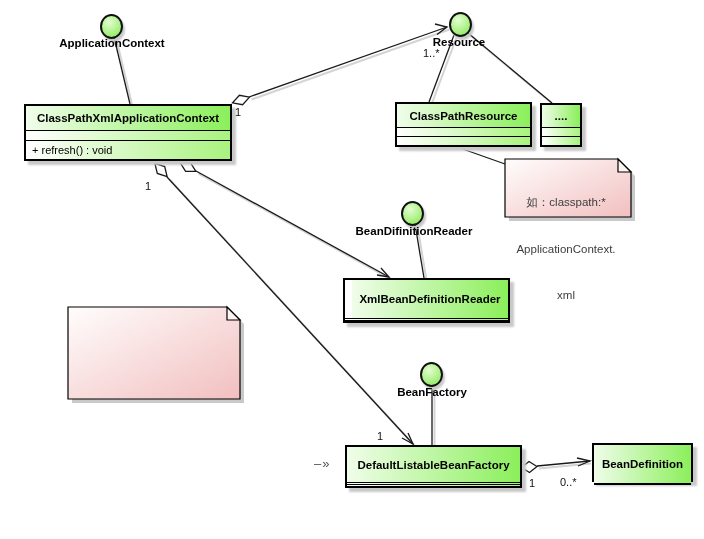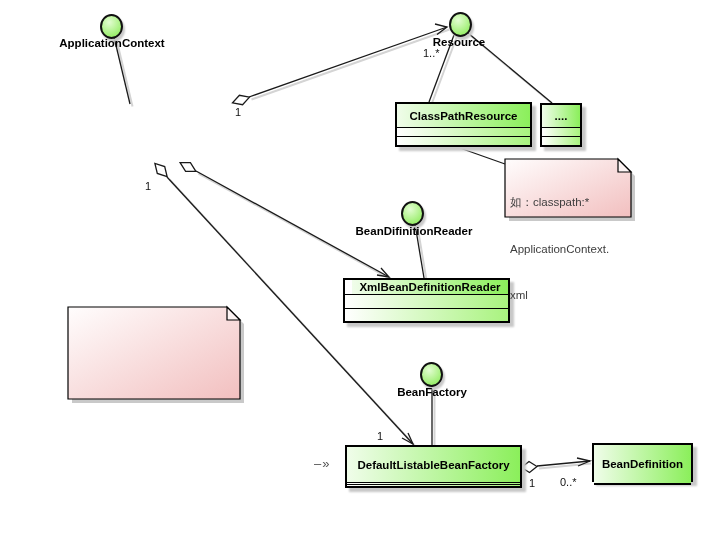--- a/index.html
+++ b/index.html
@@ -113,52 +113,57 @@
   <div class="iface-circle" style="left:449px;top:12px;"></div>
   <div class="iface-label" style="left:401px;top:36px;width:116px;">Resource</div>
   <div class="mult" style="left:423px;top:47px;">1..*</div>
 
   <div class="iface-circle" style="left:401px;top:201px;"></div>
   <div class="iface-label" style="left:334px;top:225px;width:160px;">BeanDifinitionReader</div>
 
   <div class="iface-circle" style="left:420px;top:362px;"></div>
   <div class="iface-label" style="left:372px;top:386px;width:120px;">BeanFactory</div>
 
+  <div class="uml-box" style="left:24px;top:104px;width:208px;height:57px;">
+    <div class="uml-title" style="height:24px;">ClassPathXmlApplicationContext</div>
+    <div class="uml-row" style="flex:0 0 9px;"></div>
+    <div class="uml-row method">+ refresh() : void</div>
+  </div>
 
   <div class="uml-box" style="left:355px;top:102px;width:137px;height:45px;margin-left:40px;">
     <div class="uml-title" style="height:23px;">ClassPathResource</div>
     <div class="uml-row"></div>
     <div class="uml-row"></div>
   </div>
 
   <div class="uml-box" style="left:540px;top:103px;width:42px;height:44px;">
     <div class="uml-title" style="height:22px;">....</div>
     <div class="uml-row"></div>
     <div class="uml-row"></div>
   </div>
 
   <div class="uml-box" style="left:343px;top:278px;width:167px;height:45px;">
-    <div class="uml-title" style="height:14px;margin-left:7px;">XmlBeanDefinitionReader</div>
+    <div class="uml-title" style="height:38px;margin-left:7px;">XmlBeanDefinitionReader</div>
     <div class="uml-row"></div>
     <div class="uml-row"></div>
   </div>
 
   <div class="uml-box" style="left:345px;top:445px;width:177px;height:43px;">
     <div class="uml-title" style="height:35px;">DefaultListableBeanFactory</div>
     <div class="uml-row"></div>
     <div class="uml-row"></div>
   </div>
 
   <div class="uml-box" style="left:592px;top:443px;width:101px;height:39px;">
     <div class="uml-title" style="height:38px;">BeanDefinition</div>
     <div class="uml-row"></div>
     <div class="uml-row"></div>
   </div>
 
-  <div class="note-text classpath" style="left:510px;top:164px;width:112px;">
+  <div class="note-text classpath" style="left:510px;top:164px;width:112px;text-align:center;">
     <div>如：classpath:*</div>
     <div>ApplicationContext.</div>
     <div>xml</div>
   </div>
 
 
   <div class="mult" style="left:235px;top:106px;">1</div>
   <div class="mult" style="left:145px;top:180px;">1</div>
   <div class="mult" style="left:377px;top:430px;">1</div>
   <div class="mult" style="left:529px;top:477px;">1</div>

